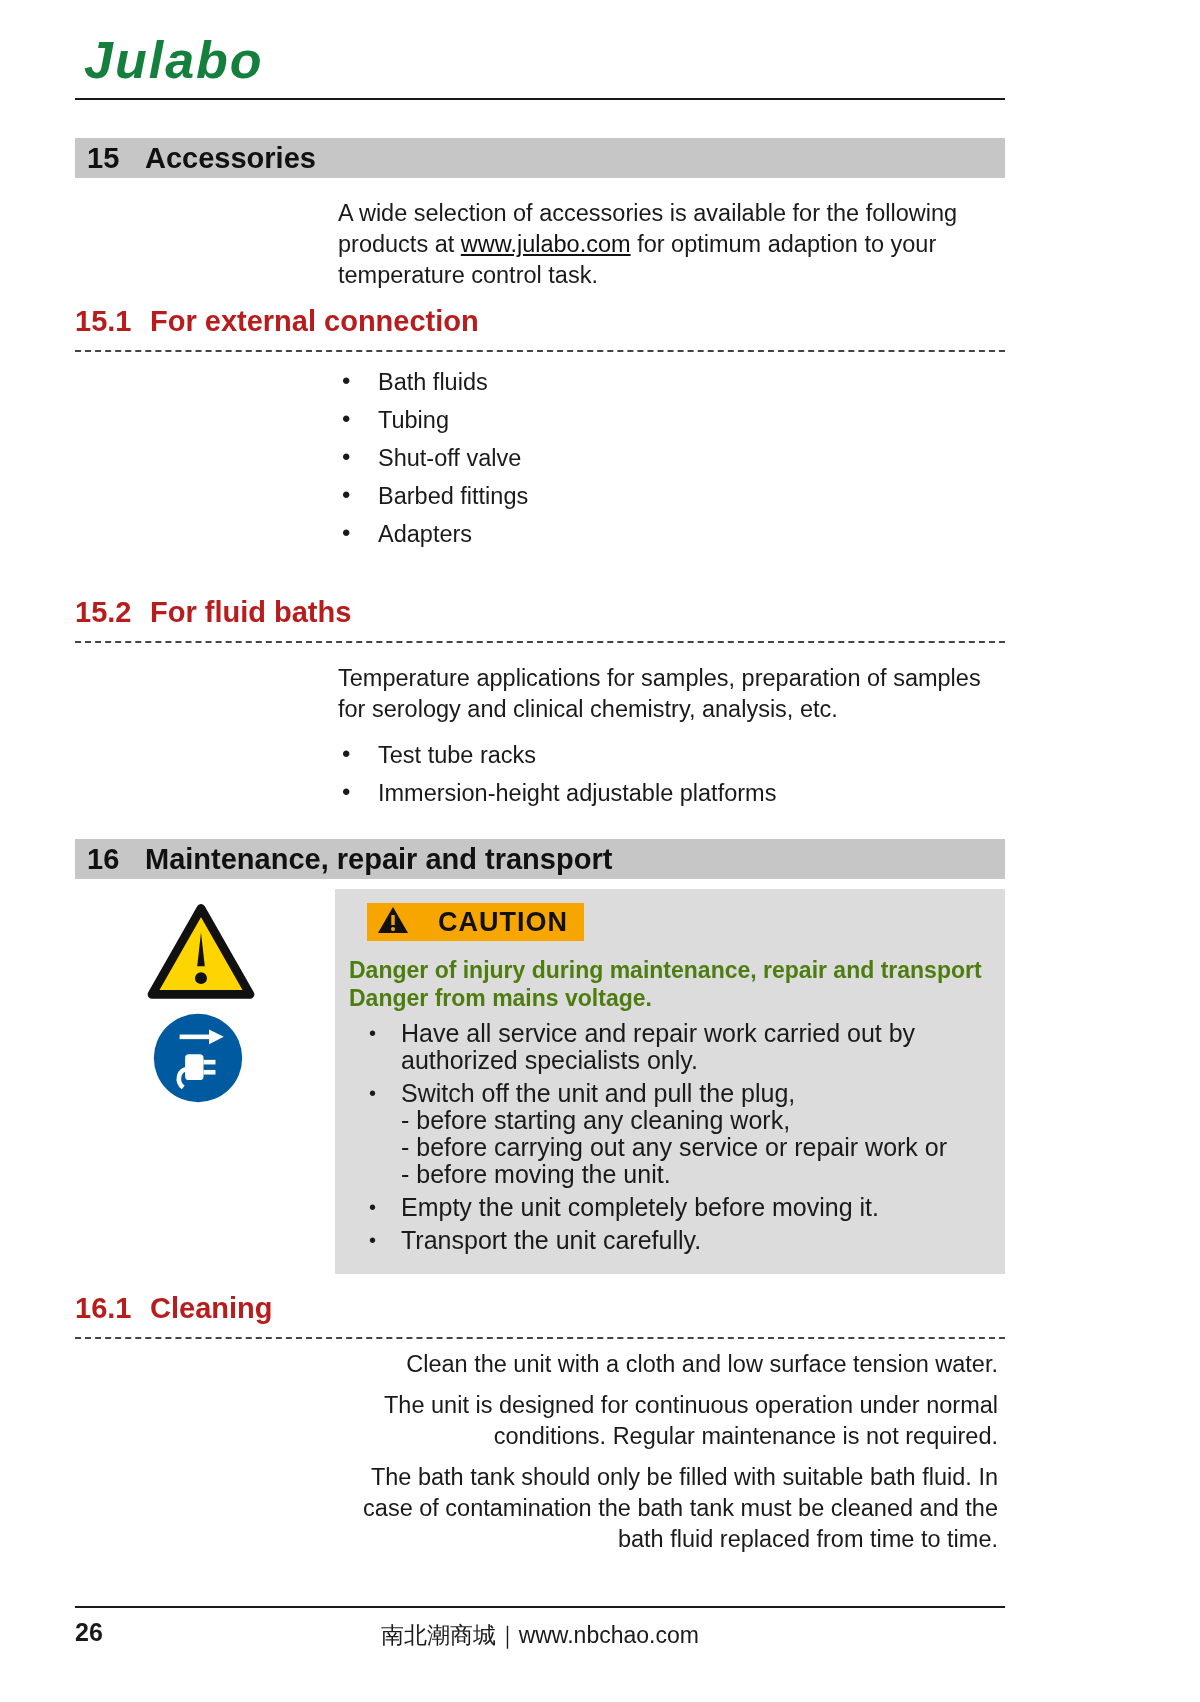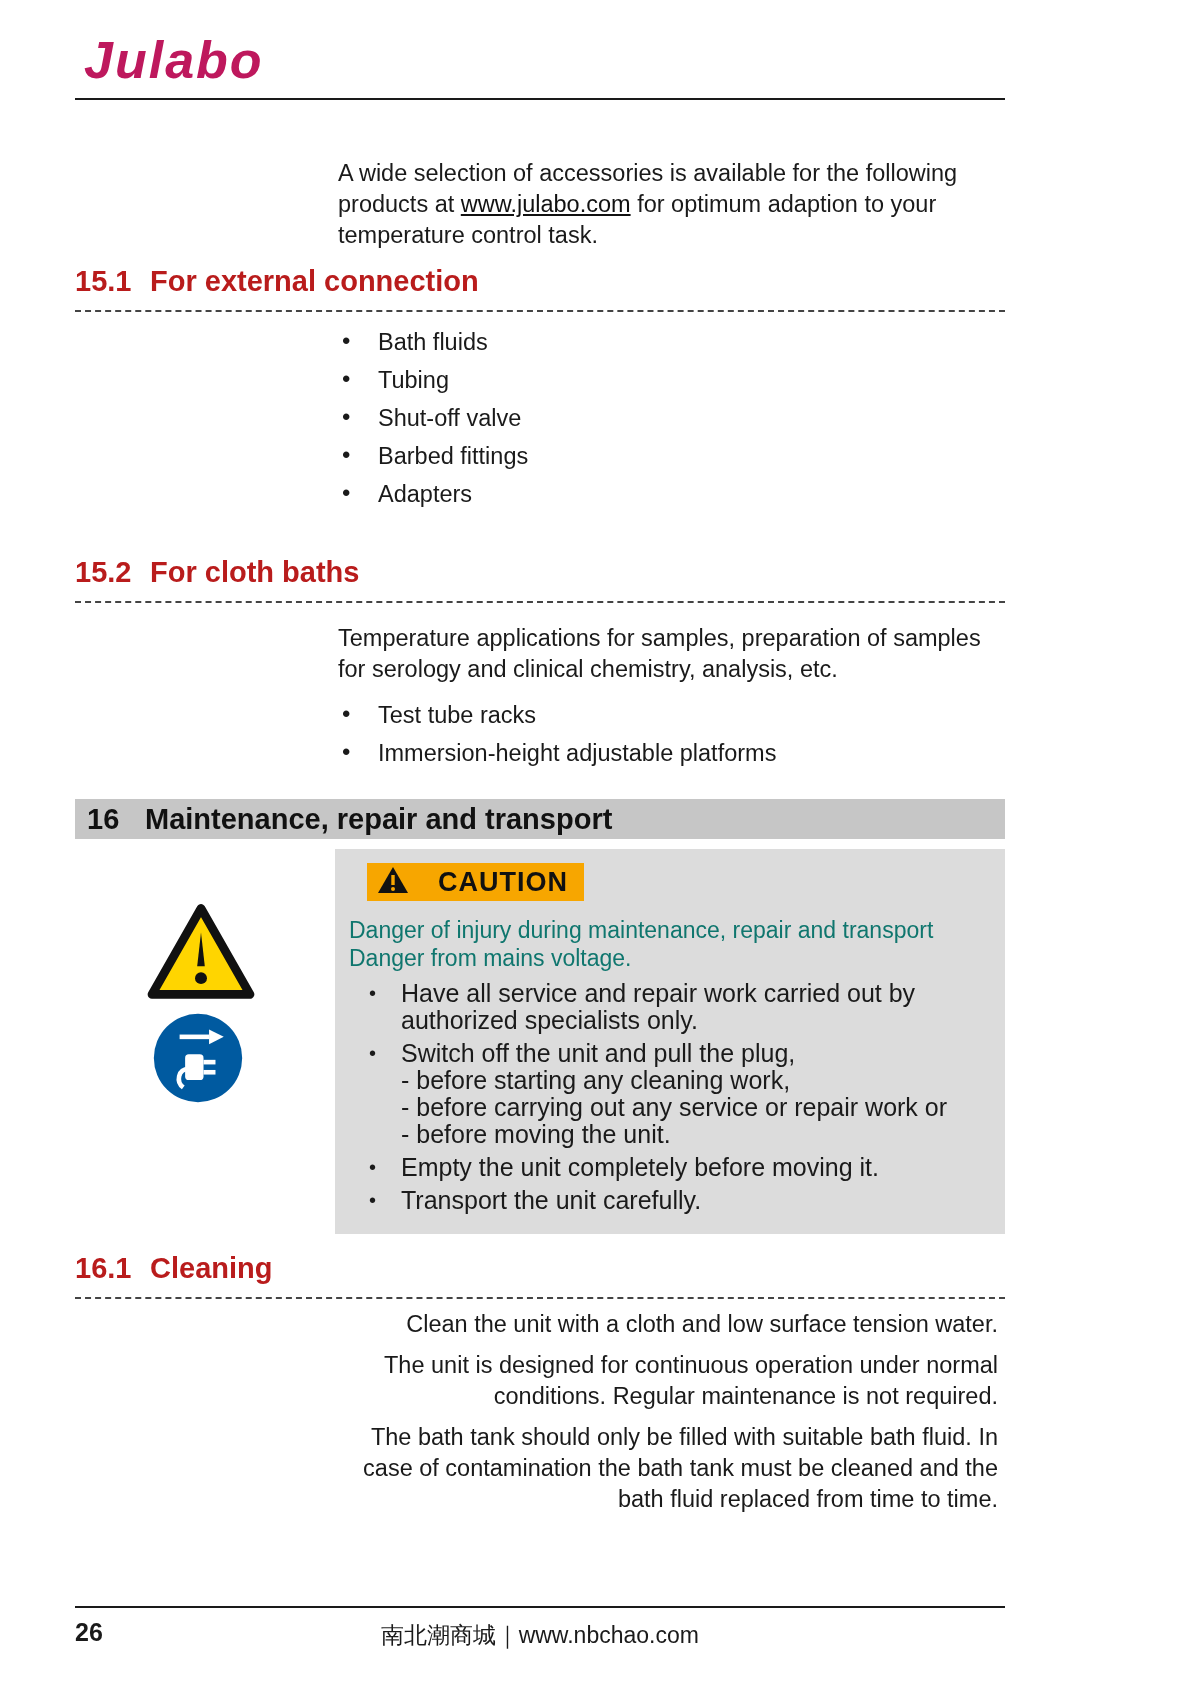--- a/index.html
+++ b/index.html
@@ -9,21 +9,21 @@
     width:1200px; height:1702px;
     background:#ffffff;
     font-family:"Liberation Sans", sans-serif;
     color:#1a1a1a;
     overflow:hidden;
   }
   
   .logo {
     position:absolute; top:30px; left:84px;
     font-size:52px; font-weight:bold; font-style:italic;
-    color:#be185d; letter-spacing:2px;
+    color:#15803d; letter-spacing:2px;
   }
   .logo-rule {
     position:absolute; top:98px; left:75px; width:930px;
     border-top:2px solid #1a1a1a;
   }
   
   .content { position:absolute; top:138px; left:75px; width:930px; }
 
   .section-bar {
     display:flex; align-items:center;
@@ -70,21 +70,21 @@
   .caution-banner {
     display:inline-flex; align-items:center; gap:9px;
     background:#f7a600; height:38px;
     padding:0 16px 0 10px; margin-left:18px;
   }
   .caution-banner .caution-word {
     font-size:27px; font-weight:bold; color:#111; letter-spacing:1px;margin-left:20px;
   }
   .danger-title {
     margin-top:15px;
-    font-size:23px; font-weight:normal; line-height:28px; color:#0f766e;
+    font-size:23px; font-weight:bold; line-height:28px; color:#4d7c0f;
   }
   ul.caution-list { list-style:none; margin-top:8px; }
   ul.caution-list li {
     position:relative; padding-left:52px;
     font-size:25px; line-height:27px;
     margin-bottom:6px; color:#1a1a1a;
   }
   ul.caution-list li::before {
     content:"\2022"; position:absolute; left:20px; top:0;
     font-size:20px;
@@ -116,20 +116,24 @@
 </head>
 <body>
 
 <div class="page">
 
   <div class="logo">Julabo</div>
   <div class="logo-rule"></div>
 
   <div class="content">
 
+    <div class="section-bar">
+      <span class="sec-num">15</span>
+      <span class="sec-title">Accessories</span>
+    </div>
 
     <p class="body-text indent intro"><span>A wide selection of accessories is available for the following products at</span>
       <a class="link">www.julabo.com</a>
       <span>for optimum adaption to your temperature control task.</span>
     </p>
 
     <h2 class="sub-heading">
       <span class="sub-num">15.1</span>
       <span>For external connection</span>
     </h2>
@@ -137,21 +141,21 @@
     <ul class="bullets">
       <li><span>Bath fluids</span></li>
       <li><span>Tubing</span></li>
       <li><span>Shut-off valve</span></li>
       <li><span>Barbed fittings</span></li>
       <li><span>Adapters</span></li>
     </ul>
 
     <h2 class="sub-heading gap-lg">
       <span class="sub-num">15.2</span>
-      <span>For cloth baths</span>
+      <span>For fluid baths</span>
     </h2>
 
     <p class="body-text indent intro">Temperature applications for samples, preparation of samples for serology and clinical chemistry, analysis, etc.</p>
 
     <ul class="bullets">
       <li><span>Test tube racks</span></li>
       <li><span>Immersion-height adjustable platforms</span></li>
     </ul>
 
     <div class="section-bar gap-md">

